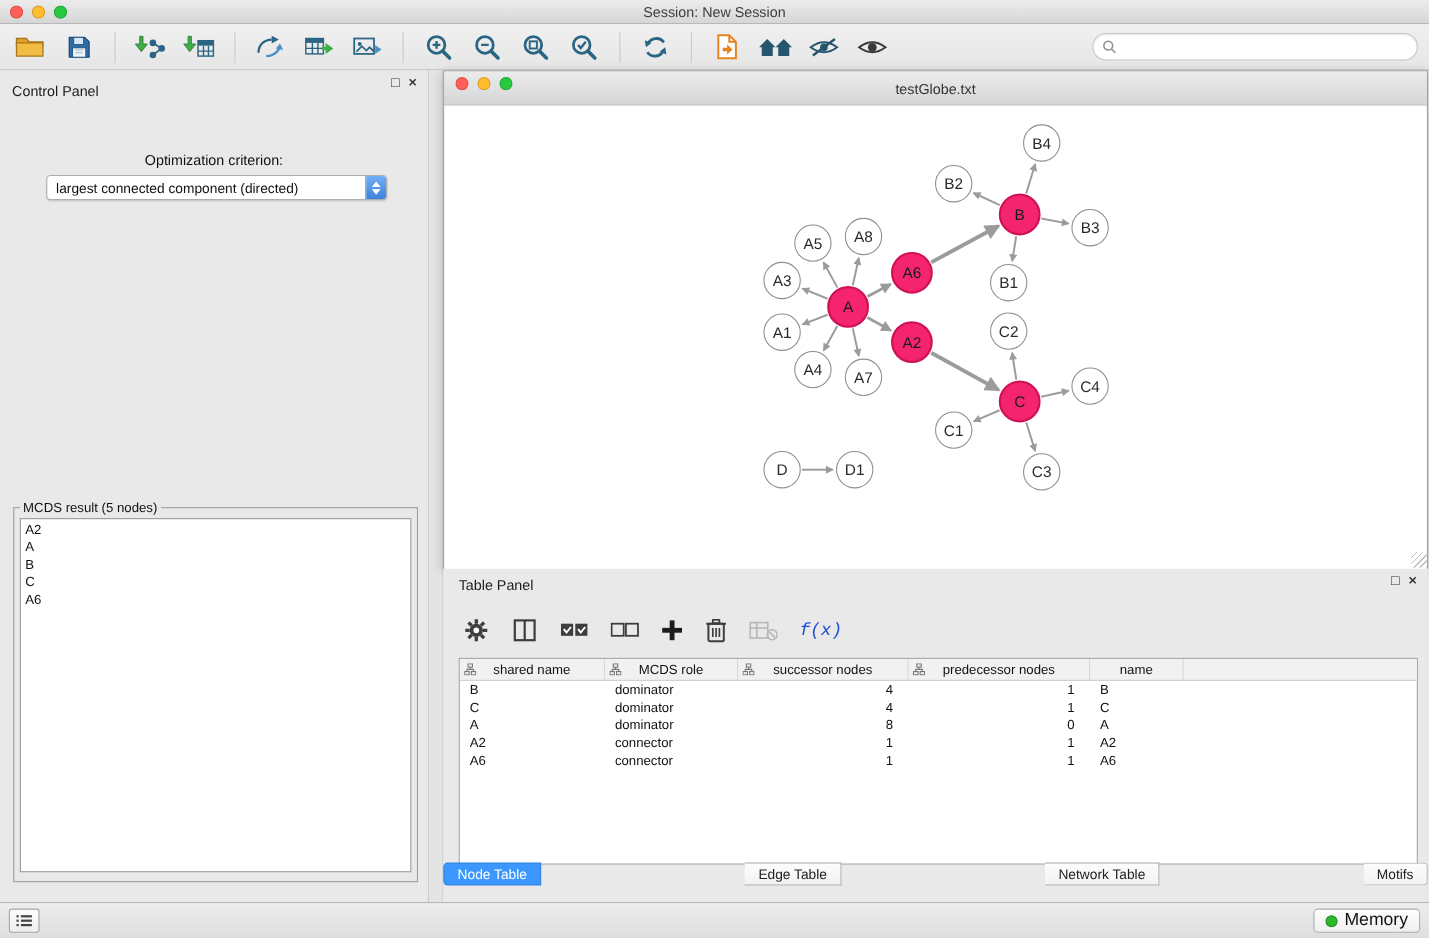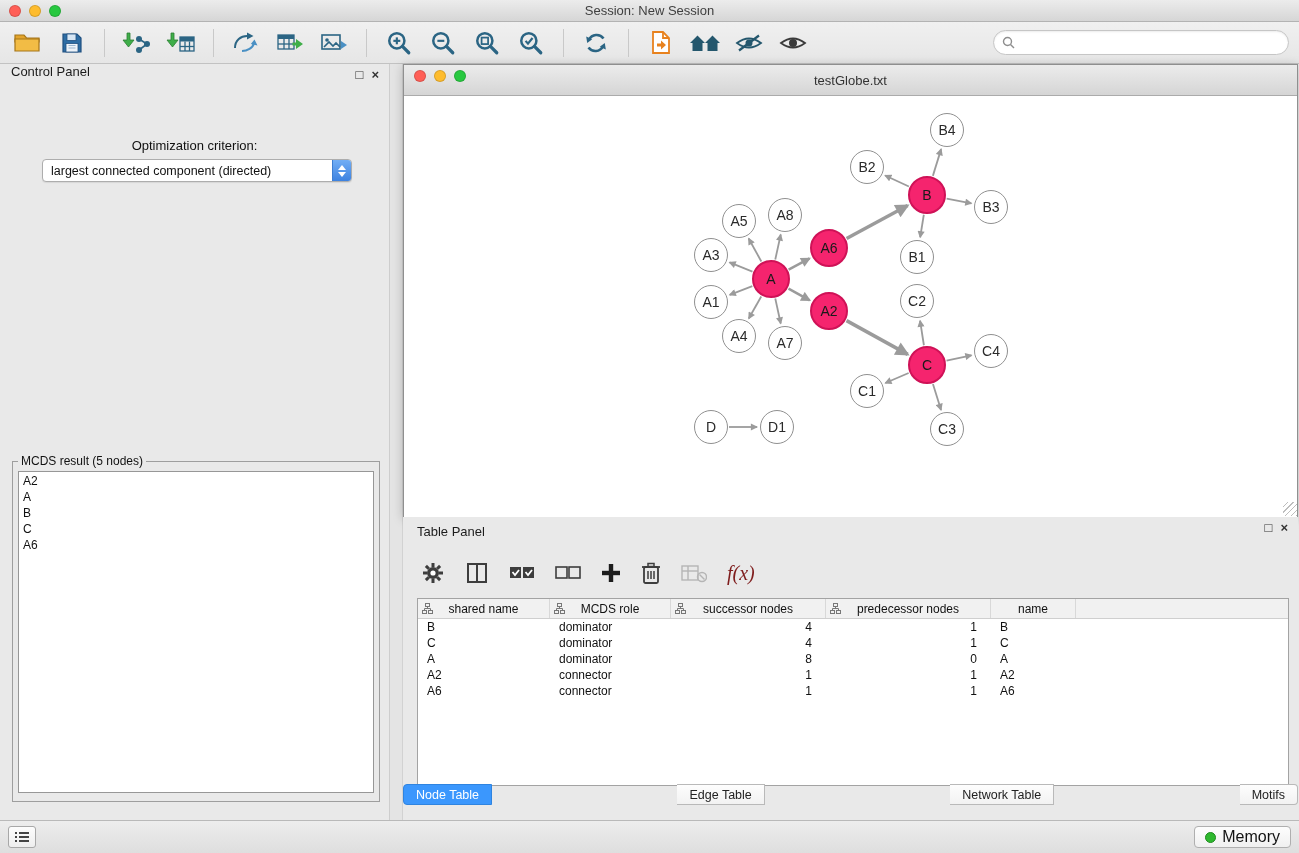--- a/index.html
+++ b/index.html
@@ -45,21 +45,21 @@
     border:none; outline:none; flex:1; font-size:12px; margin-left:5px;
     font-family:"Liberation Sans", sans-serif; background:transparent;
   }
 
   
   .control-panel {
     position:absolute; left:0; top:64px; width:390px; bottom:33px;
     background:#e9e9e9; border-right:1px solid #cdcdcd;
   }
   .panel-head {
-    position:relative; height:26px; display:flex; align-items:flex-start;
+    position:relative; height:26px; display:flex; align-items:flex-end;
     padding-left:11px; font-size:13px; color:#1c1c1c;
   }
   .panel-winbtns { position:absolute; right:10px; top:4px; display:flex; gap:8px; }
   .panel-winbtns span { font-size:13px; line-height:14px; color:#333; font-weight:bold; cursor:default; }
 
   .seg-tabs {
     position:absolute; top:33px; left:50%; transform:translateX(-50%);
     display:flex; border:1px solid #b6b6b6; border-radius:5px; overflow:hidden;
     background:#fbfbfb; height:22px;
   }
@@ -142,21 +142,21 @@
   .table-panel { position:absolute; left:403px; right:1px; top:517px; bottom:33px; background:#e9e9e9; }
   .tp-head {
     position:relative; height:28px; display:flex; align-items:center;
     padding-left:14px; font-size:13px; color:#1c1c1c;
   }
   .tp-toolbar {
     position:absolute; top:36px; left:18px; height:40px;
     display:flex; align-items:center; gap:20px;
   }
   .tpb { border:none; background:transparent; padding:0; display:flex; align-items:center; cursor:default; }
-  .fx-label { font-family:Liberation Serif, serif; font-style:italic; font-size:20px; color:#7f1d1d; }
+  .fx-label { font-family:Liberation Mono, monospace; font-style:italic; font-size:16px; color:#1d4ed8; }
 
   .dtable {
     position:absolute; top:81px; left:14px; right:9px; height:188px;
     background:#fff; border:1px solid #a3a3a3; overflow:hidden;
   }
   .trow, .thead-row {
     display:grid; grid-template-columns:132px 121px 155px 165px 85px 1fr;
   }
   .thead-row { height:20px; background:#f1f1f1; border-bottom:1px solid #cfcfcf; }
   .th {

